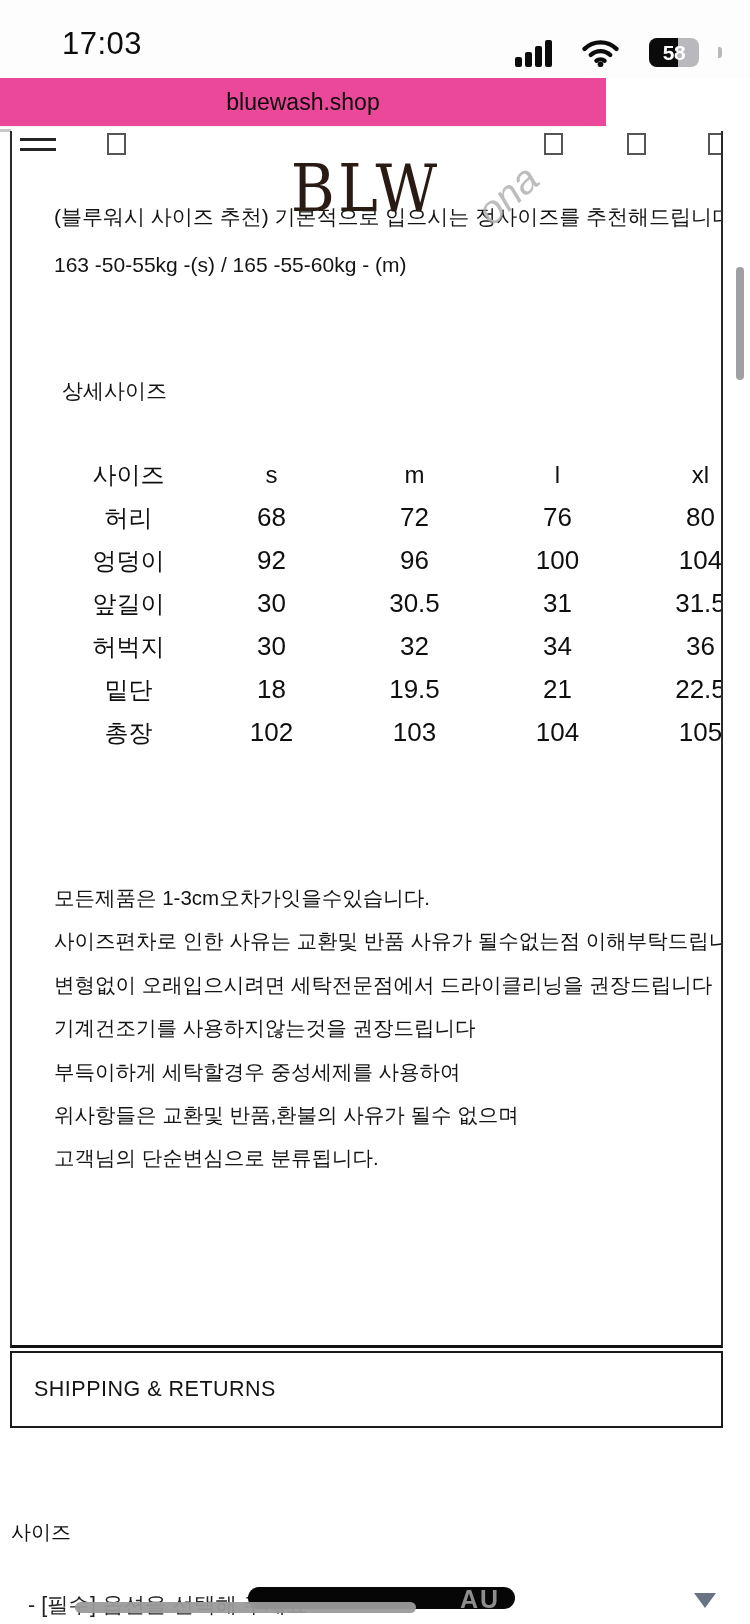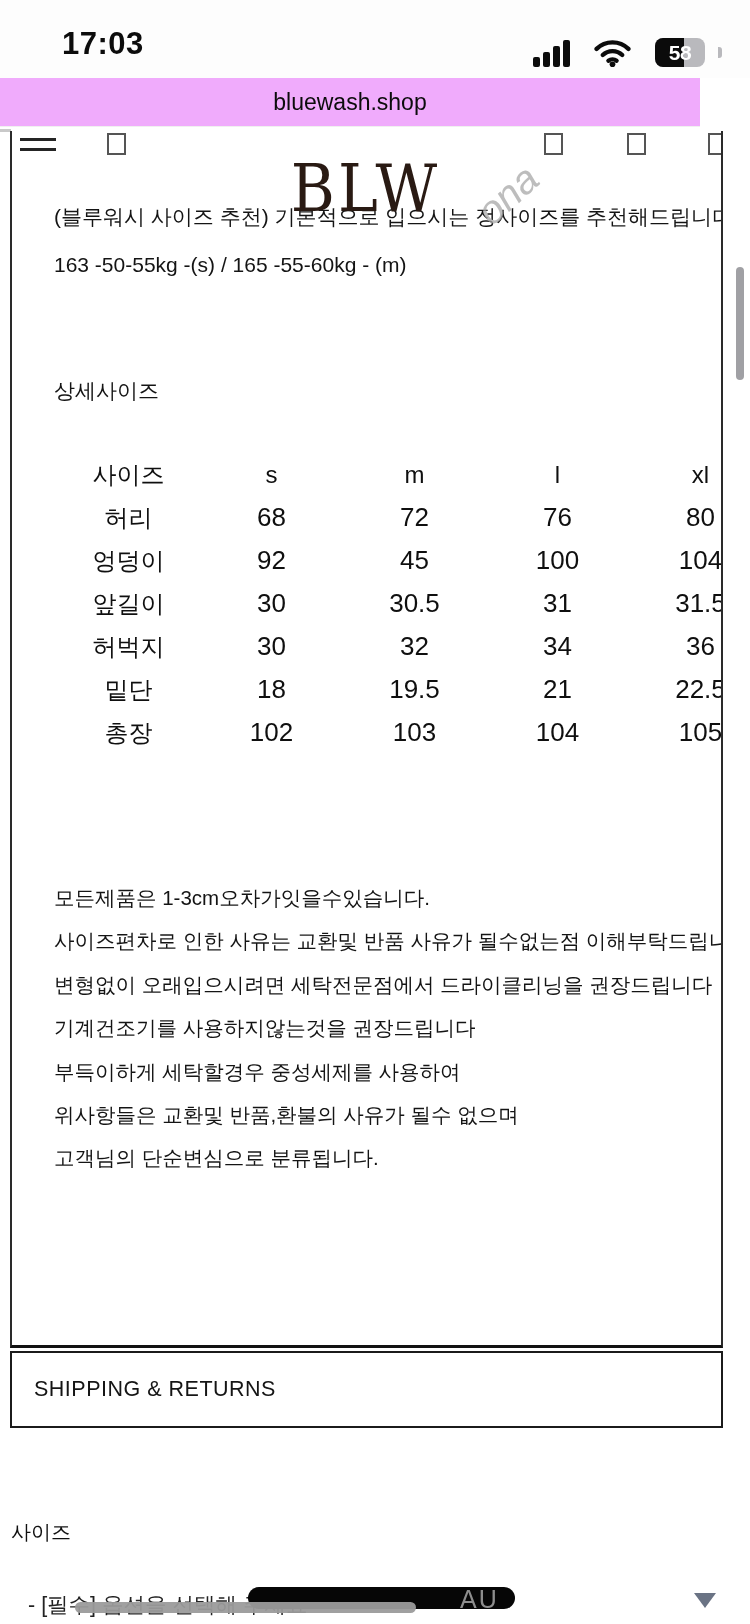--- a/index.html
+++ b/index.html
@@ -2,34 +2,34 @@
 <html><head>
 <meta charset="utf-8">
 <style>
   * { margin:0; padding:0; box-sizing:border-box; }
   html,body { background:#ffffff; }
   body { font-family:"Liberation Sans","DejaVu Sans",sans-serif; }
   .screen { position:relative; width:750px; height:1624px; background:#ffffff; overflow:hidden; }
 
   
   .status-bar { position:absolute; top:0; left:0; width:750px; height:78px; background:#fdfdfd; }
-  .clock { position:absolute; left:62px; top:26px; font-size:31px; font-weight:700; color:#0c0c0c; letter-spacing:0.5px; }
-  .sb-icons { position:absolute; right:28px; top:38px; display:flex; align-items:center; gap:24px; }
+  .clock { position:absolute; left:62px; top:26px; font-size:31px; font-weight:400; color:#0c0c0c; letter-spacing:0.5px; }
+  .sb-icons { position:absolute; right:28px; top:38px; display:flex; align-items:center; gap:30px; }
   .signal { display:flex; align-items:flex-end; gap:3px; height:28px; }
   .signal i { display:block; width:7px; background:#0c0c0c; border-radius:2px; }
   .signal i:nth-child(1){height:10px;} .signal i:nth-child(2){height:15px;}
   .signal i:nth-child(3){height:21px;} .signal i:nth-child(4){height:27px;}
   .battery { position:relative; width:50px; height:29px; border-radius:8px; overflow:hidden; background:#b9b9bd; }
   .battery .fill { position:absolute; left:0; top:0; bottom:0; width:29px; background:#0b0b0b; }
   .battery .pct { position:absolute; inset:0; display:flex; align-items:center; justify-content:center;
                   color:#ffffff; font-size:21px; font-weight:700; letter-spacing:-0.5px; }
   .battery-nub { width:4px; height:11px; background:#b9b9bd; border-radius:0 3px 3px 0; margin-left:-11px; }
 
   
-  .url-bar { position:absolute; top:78px; left:0; width:700px; height:49px; background:#f0abfc;
+  .url-bar { position:absolute; top:78px; left:0; width:606px; height:49px; background:#ec4899;
              display:flex; align-items:center; justify-content:center; border-bottom:1px solid #f0f0f0; }
   .url-text { font-size:23px; color:#0c0c0c; }
 
   
   .page { position:absolute; top:127px; left:0; width:750px; height:1497px; background:#ffffff; }
   .edge-fragment { position:absolute; left:0; top:2px; width:11px; height:3px; background:#c9c9c9; }
 
   .accordion { position:absolute; left:10px; top:4px; width:713px; }
   .sg-header { position:relative; height:49px; background:#0b0b0b; cursor:pointer; }
   .sg-header-label { position:absolute; left:23px; top:2px; color:#ffffff; font-size:21px;
@@ -44,42 +44,42 @@
              border-left:2px solid #2a2a2a; border-right:2px solid #2a2a2a; border-bottom:3px solid #111; }
   .hamburger { position:absolute; left:8px; top:7px; }
   .hamburger i { display:block; width:36px; height:3px; background:#252525; margin-bottom:7px; }
   .ph-sq { position:absolute; top:2px; width:19px; height:22px; border:2px solid #555; background:#fff; }
   .ph1 { left:95px; } .ph2 { left:532px; } .ph3 { left:615px; } .ph4 { left:696px; }
 
   .kline { position:absolute; left:42px; white-space:nowrap; color:#141414; font-size:21px; }
   .intro { top:72px; }
   .fit1 { top:122px; }
   .fit2 { top:164px; }
-  .detail-title { top:246px; }
+  .detail-title { top:246px;margin-left:8px; }
 
   .size-table { position:absolute; left:0; top:322px; width:760px; }
   .t-row { display:flex; height:43px; align-items:center; }
   .t-cell { width:143px; text-align:center; color:#0f0f0f; font-size:26px; }
   .t-cell.first { margin-left:45px; font-size:24px; }
   .t-row.head .t-cell { font-size:24px; }
 
   .notes { position:absolute; left:42px; top:745px; }
   .notes p { white-space:nowrap; color:#141414; font-size:20.5px; line-height:43.4px; }
 
   .shipping-box { margin-top:3px; height:77px; border:2px solid #1b1b1b; background:#ffffff;
                   display:flex; align-items:center; cursor:pointer; }
   .shipping-label { margin-left:22px; font-size:21.5px; color:#151515; letter-spacing:0.5px; }
 
   
   .size-label { position:absolute; left:11px; top:1392px; font-size:20px; color:#101010; }
   .select-row { position:absolute; left:0; top:1458px; width:750px; height:39px; cursor:pointer; }
   .select-text { position:absolute; left:28px; top:5px; font-size:21.5px; color:#222222; white-space:nowrap; }
   .redact-black { position:absolute; left:248px; top:2px; width:267px; height:22px; background:#060606;
                   border-radius:11px; }
-  .wm-au { position:absolute; left:460px; top:0px; font-size:25px; font-weight:400; color:#8d8d8d;
+  .wm-au { position:absolute; left:460px; top:0px; font-size:25px; font-weight:700; color:#8d8d8d;
            letter-spacing:2px; z-index:2;text-align:center; }
   .redact-gray { position:absolute; left:75px; top:17px; width:341px; height:11px; background:#9b9b9b;
                  border-radius:6px; opacity:0.95; z-index:2; }
   .dd-arrow { position:absolute; left:694px; top:8px; width:0; height:0;
               border-left:11px solid transparent; border-right:11px solid transparent;
               border-top:15px solid #6a7384; }
 
   
   .scroll-thumb { position:absolute; left:736px; top:140px; width:8px; height:113px;
                   background:#8f8f94; border-radius:4px; opacity:0.85; }
@@ -149,21 +149,21 @@
           <div class="t-row">
             <span class="t-cell first">허리</span>
             <span class="t-cell">68</span>
             <span class="t-cell">72</span>
             <span class="t-cell">76</span>
             <span class="t-cell">80</span>
           </div>
           <div class="t-row">
             <span class="t-cell first">엉덩이</span>
             <span class="t-cell">92</span>
-            <span class="t-cell">45</span>
+            <span class="t-cell">96</span>
             <span class="t-cell">100</span>
             <span class="t-cell">104</span>
           </div>
           <div class="t-row">
             <span class="t-cell first">앞길이</span>
             <span class="t-cell">30</span>
             <span class="t-cell">30.5</span>
             <span class="t-cell">31</span>
             <span class="t-cell">31.5</span>
           </div>

